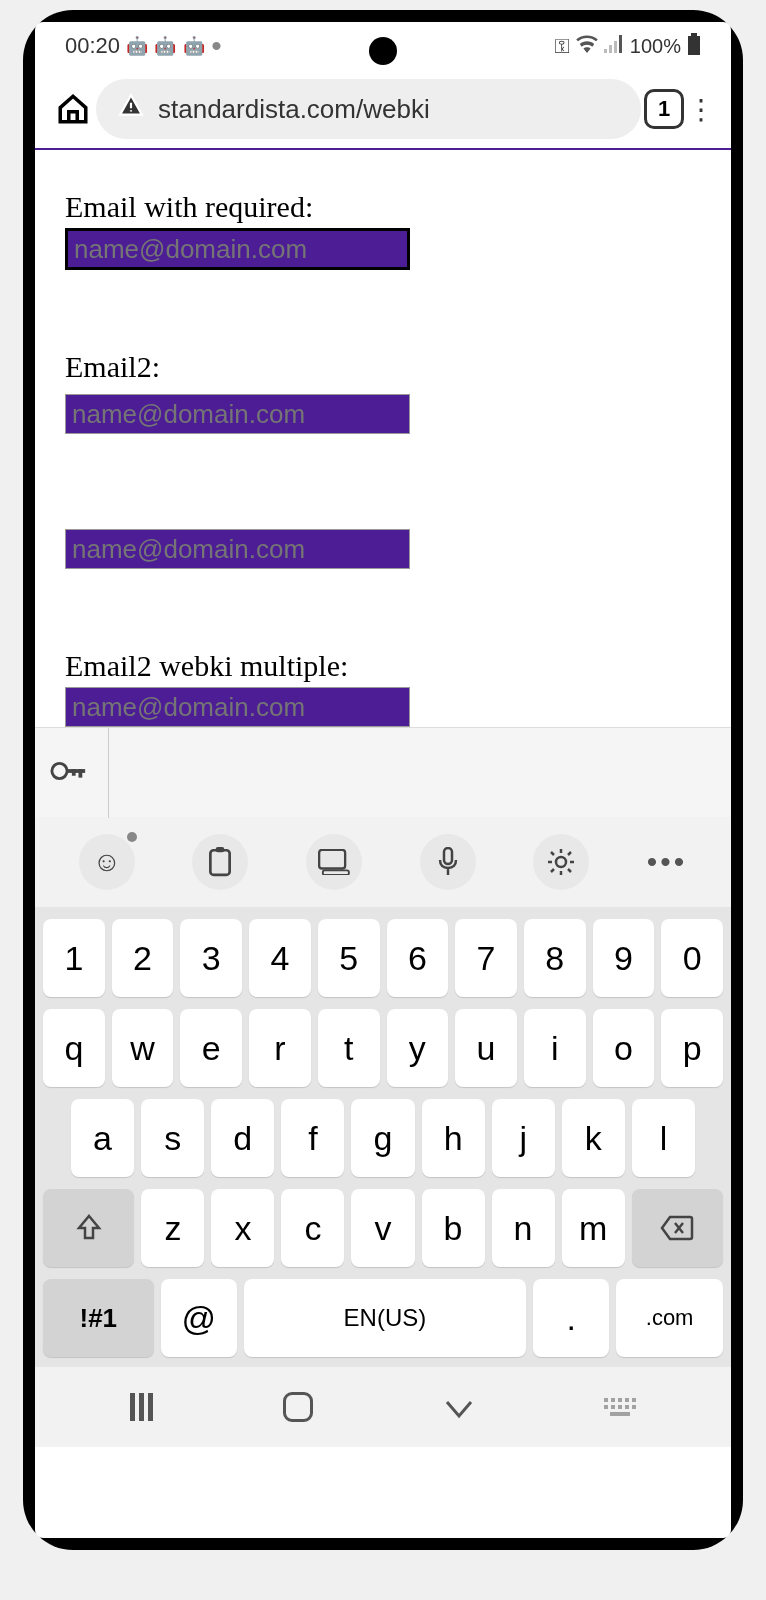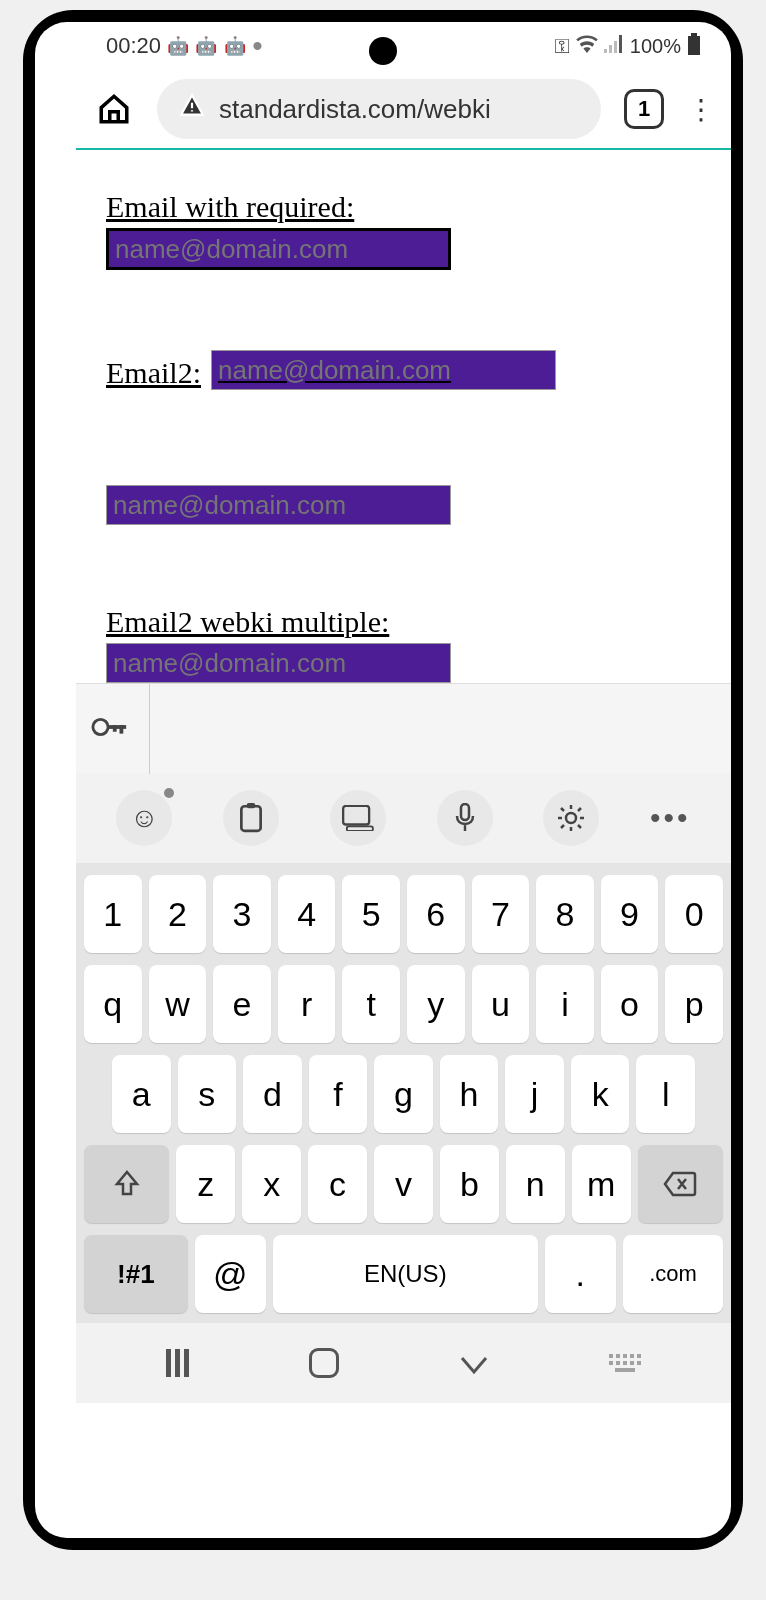--- a/index.html
+++ b/index.html
@@ -10,24 +10,23 @@
       margin: 10px auto;
       background: #000;
       border-radius: 50px;
       padding: 12px;
       position: relative;
     }
     .phone-screen {
       width: 100%;
       height: 100%;
       background: #fff;
-      border-radius: 32px;
+      border-radius: 8px;
       overflow: hidden;
       position: relative;
-      padding-left: 41px;
     }
     .camera-notch {
       position: absolute;
       top: 15px;
       left: 50%;
       transform: translateX(-50%);
       width: 28px;
       height: 28px;
       background: #000;
       border-radius: 50%;
@@ -46,22 +45,22 @@
     .status-left { display: flex; align-items: center; gap: 6px; }
     .status-right { display: flex; align-items: center; gap: 6px; font-size: 20px; }
     .android-icon { color: #7cb342; font-size: 18px; }
     .dot { color: #888; font-size: 30px; line-height: 10px; }
     
     .browser-bar {
       height: 80px;
       display: flex;
       align-items: center;
       padding: 0 18px;
-      gap: 23px;
-      border-bottom: 2px solid #14b8a6;
+      gap: 3px;
+      border-bottom: 2px solid #4c1d95;
     }
     .home-icon-wrap { width: 40px; height: 40px; display:flex;align-items:center;justify-content:center; }
     .url-bar {
       flex: 1;
       background: #eeeeee;
       border-radius: 40px;
       height: 60px;
       display: flex;
       align-items: center;
       padding: 0 22px;
@@ -77,23 +76,23 @@
       display: flex; align-items: center; justify-content: center;
       font-size: 22px; font-weight: bold;
     }
     .more-dots { font-size: 28px; letter-spacing: -2px; color:#333;}
     
     .content {
       padding: 40px 30px 0 30px;
       font-family: Georgia, 'Times New Roman', serif;
       color: #000;
     }
-    .field-block { margin-bottom: 80px; text-decoration: underline; }
+    .field-block { margin-bottom: 80px; }
     .field-label { font-size: 30px; margin-bottom: 4px; }
-    .inline-row { display: flex; align-items: flex-end; gap: 10px; }
+    .inline-row { display: flex; align-items: flex-start; gap: 10px; flex-direction: column; }
     input[type="text"] {
       font-size: 26px;
       padding: 4px 6px;
       font-family: sans-serif;
       color: #999;
       border: 1px solid #999;
       background: #4c1d95;
     }
     input.focused { border: 3px solid #000; width: 345px; height: 42px; }
     input.normal { width: 345px; height: 40px; }

